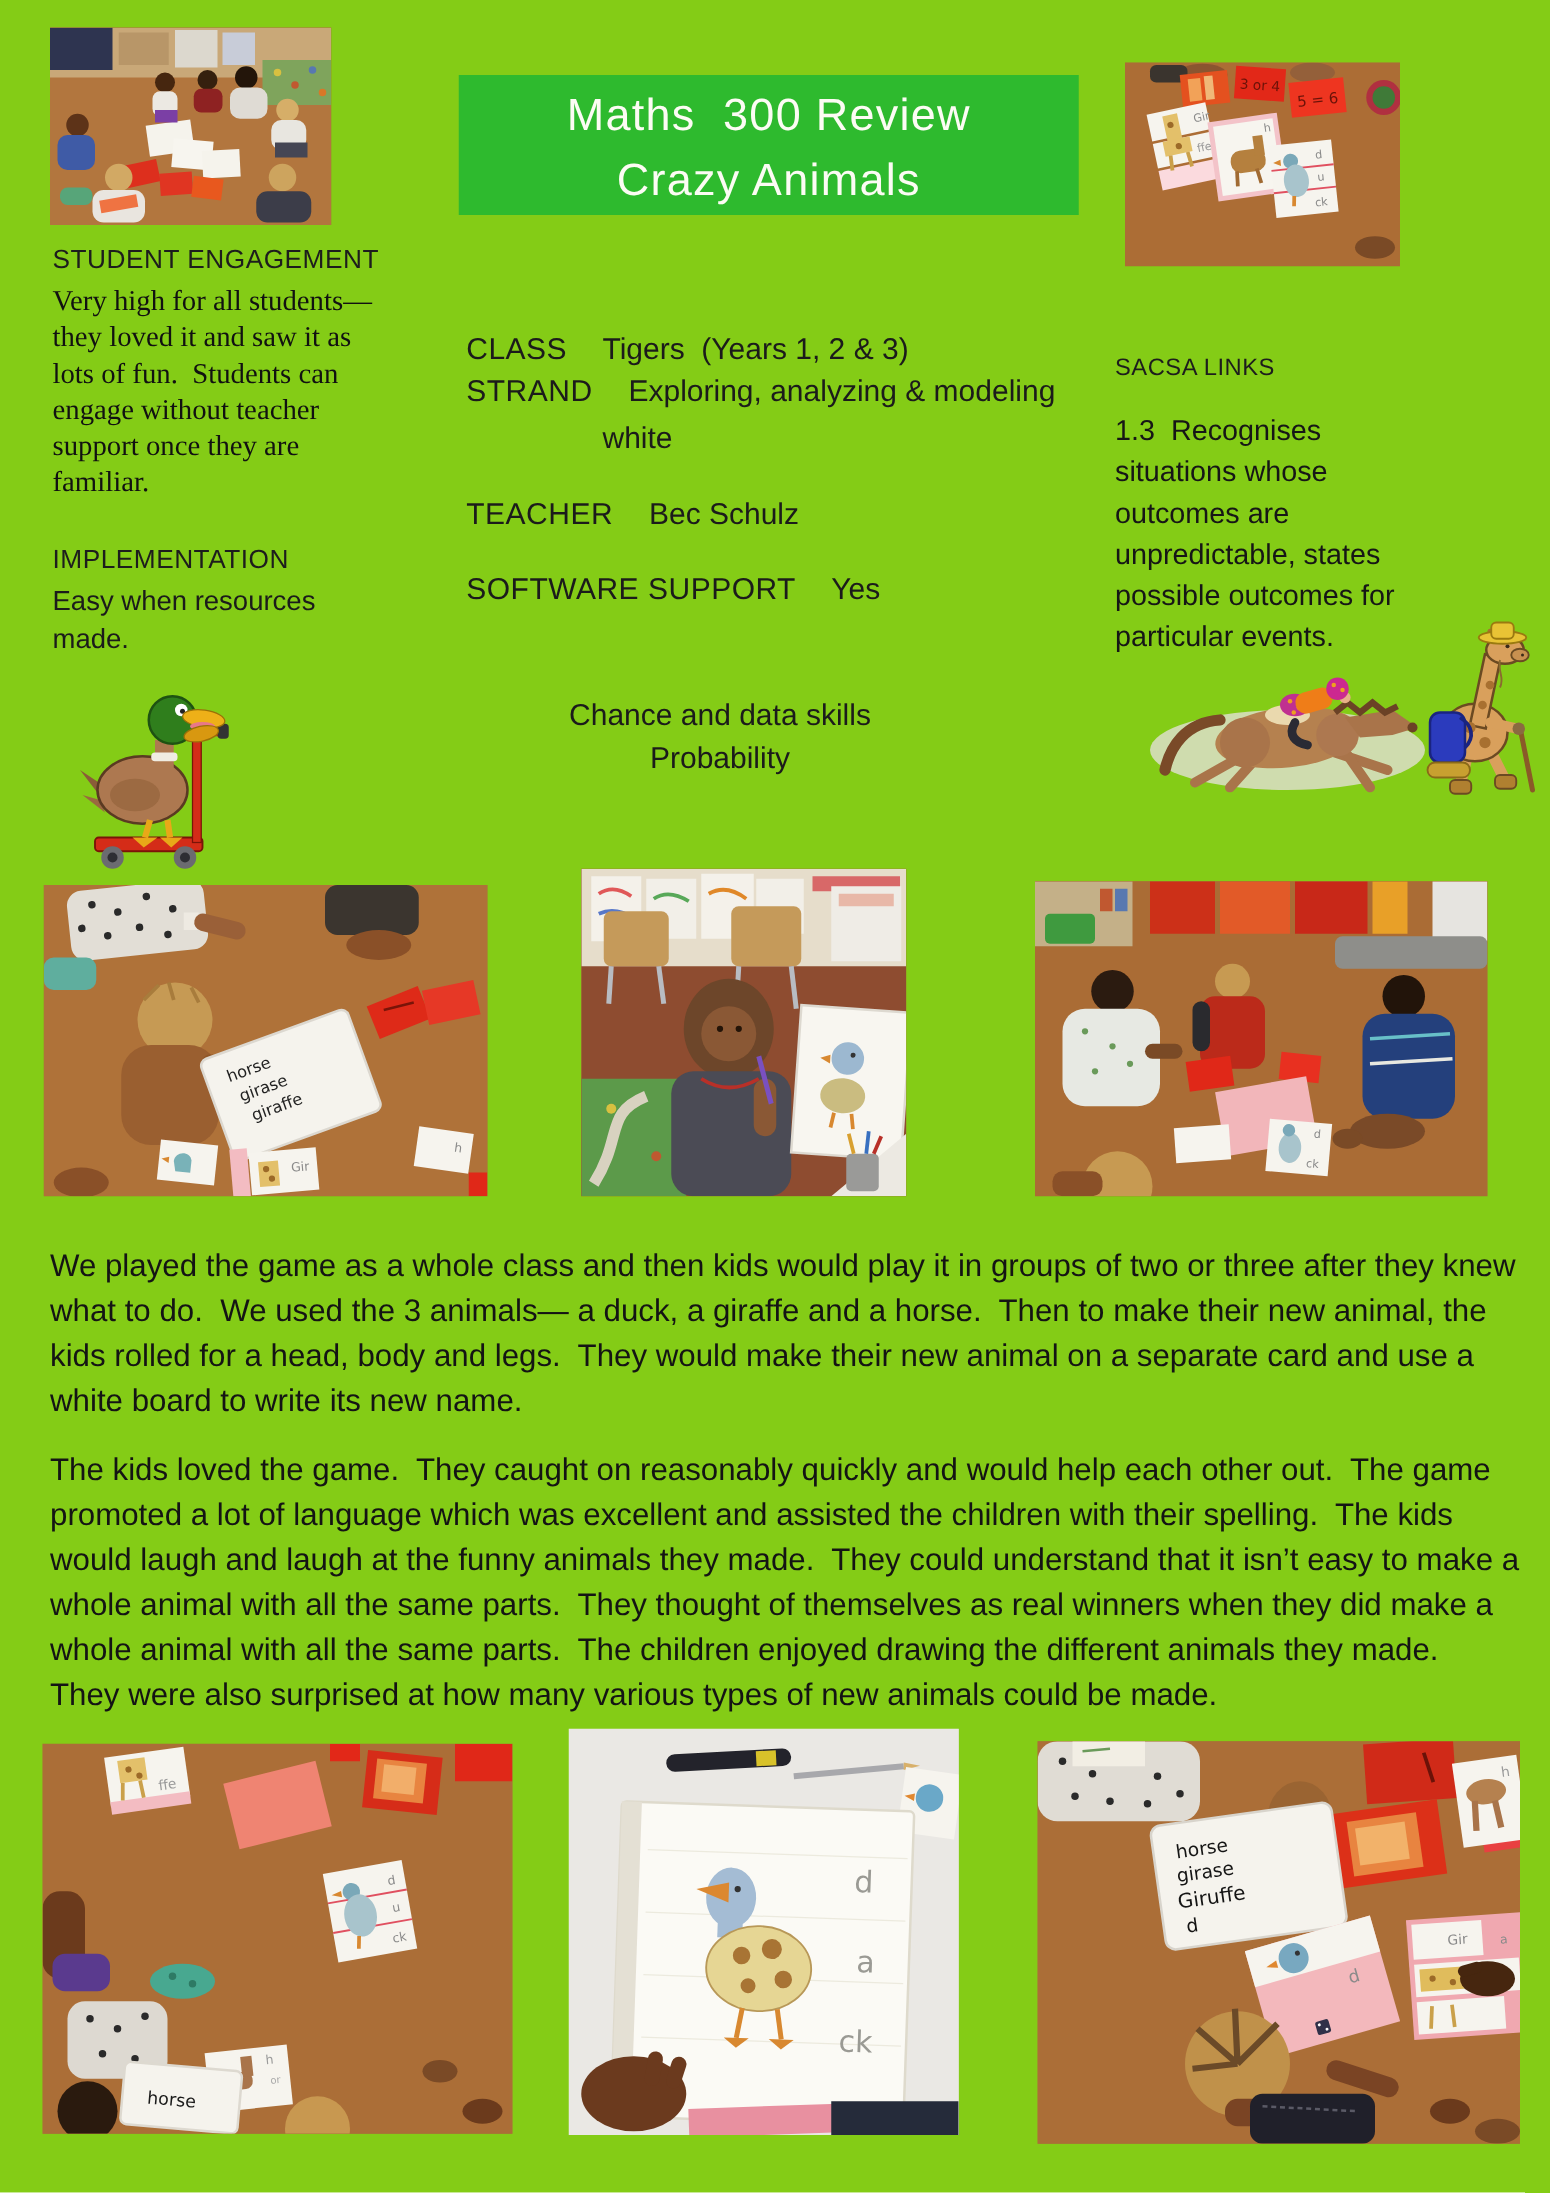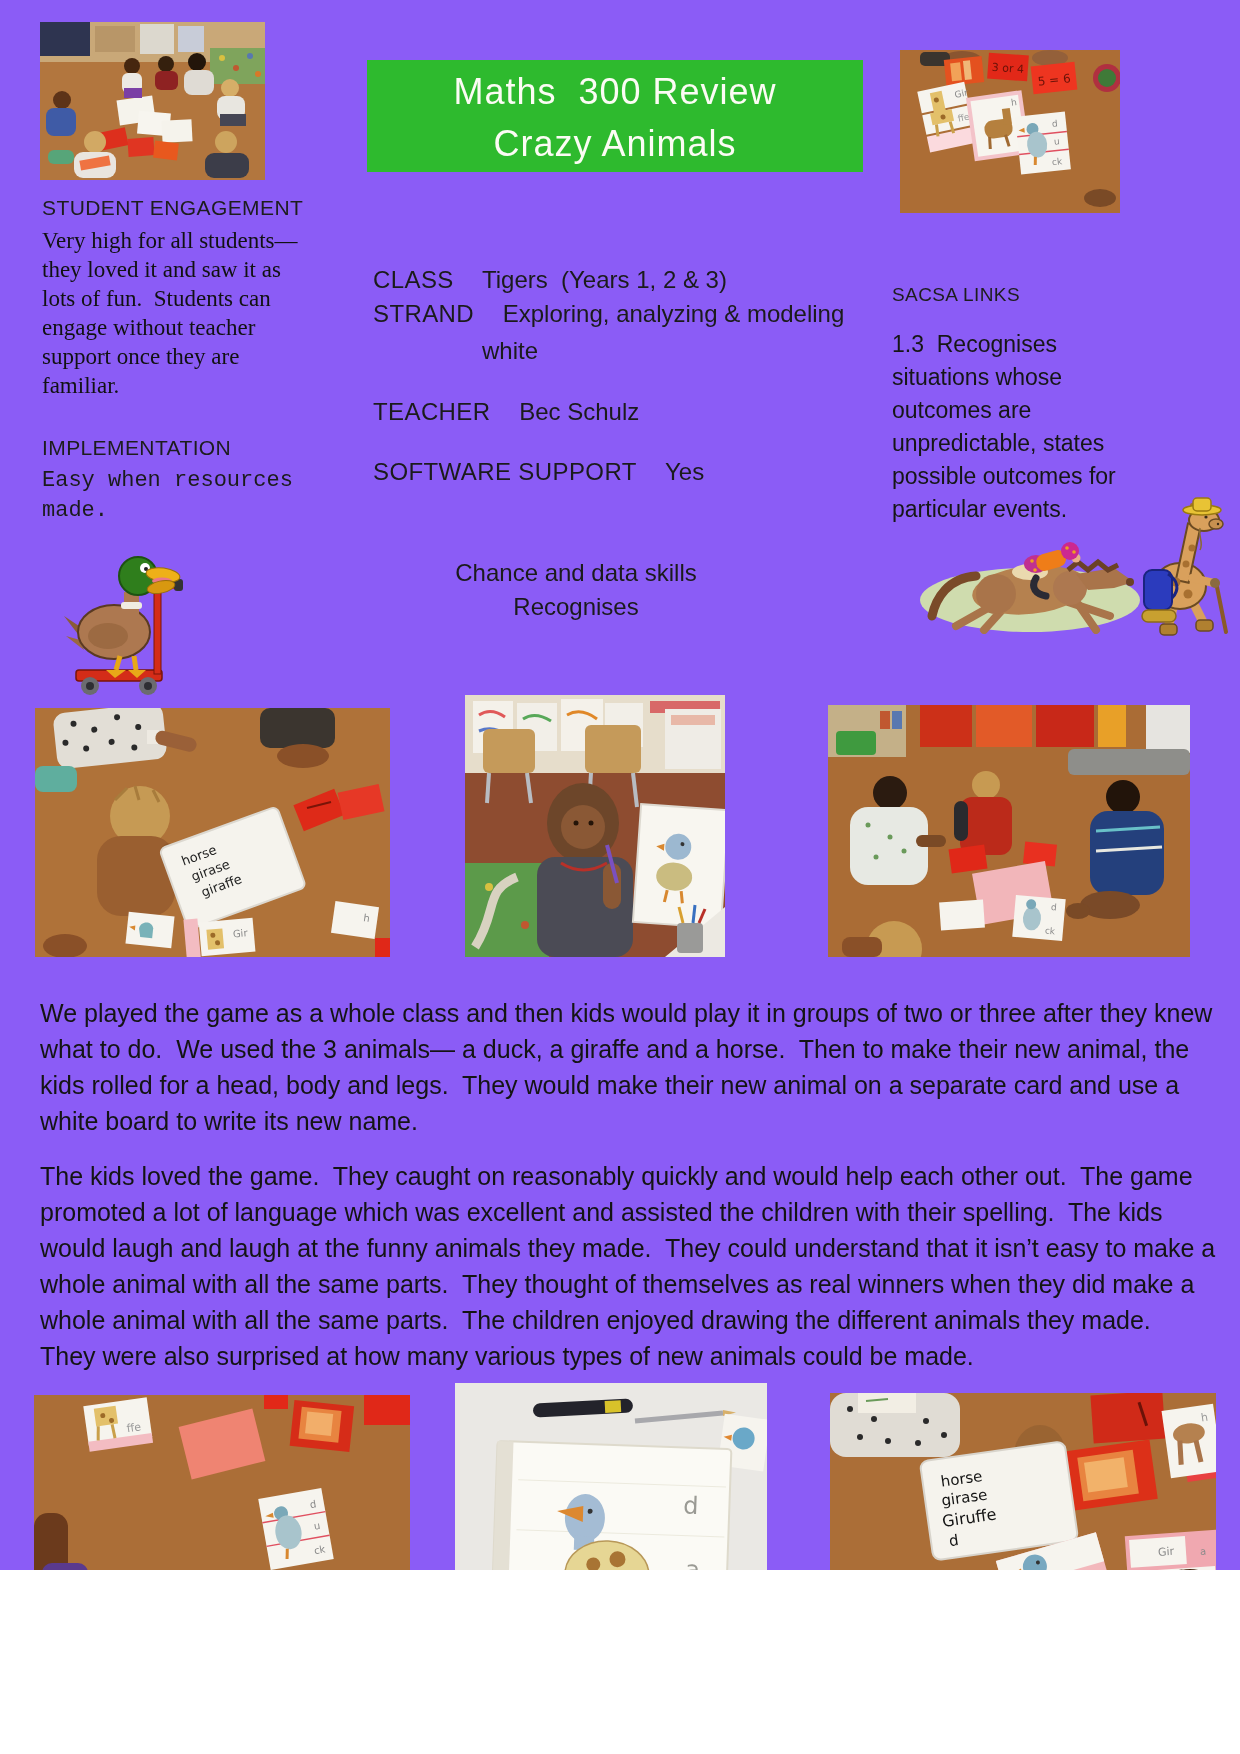--- a/index.html
+++ b/index.html
@@ -1,16 +1,16 @@
 <!DOCTYPE html>
 <html><head>
 <meta charset="utf-8">
 <style>
   html,body{margin:0;padding:0;background:#ffffff;}
-  .page{position:relative;width:1240px;height:1570px;background:#8b5cf6;overflow:hidden;
+  .page{position:relative;width:1240px;height:1754px;background:#84cc16;overflow:hidden;
         font-family:"Liberation Sans",sans-serif;color:#161616;}
   .abs{position:absolute;}
   .photo{position:absolute;overflow:hidden;background:#a96e38;}
   .photo svg{display:block;}
   .clip{position:absolute;}
   .prewrap{white-space:pre-wrap;}
   .title-box{position:absolute;left:367px;top:60px;width:496px;height:112px;text-align:center;}
   .title-line{font-size:36px;line-height:52px;letter-spacing:1px;}
   .colhead{font-size:21px;letter-spacing:.4px;color:#1d1d1d;}
   .serifbody{font-family:"Liberation Serif",serif;font-size:23px;line-height:29px;color:#111;}
@@ -138,21 +138,21 @@
       <ellipse cx="200" cy="148" rx="16" ry="9" fill="#7a4a26"></ellipse>
     </svg>
   </div>
 
   <div class="abs" style="left:42px;top:196px;width:262px;">
     <div class="colhead">STUDENT ENGAGEMENT</div>
     <div class="serifbody prewrap" style="margin-top:6px;">Very high for all students—they loved it and saw it as lots of fun.  Students can engage without teacher support once they are familiar.</div>
   </div>
   <div class="abs" style="left:42px;top:436px;width:270px;">
     <div class="colhead">IMPLEMENTATION</div>
-    <div class="handbody" style="margin-top:6px;font-family:Liberation Mono, monospace;">Easy when resources made.</div>
+    <div class="handbody" style="margin-top:6px;">Easy when resources made.</div>
   </div>
 
   <div class="detail-row" style="top:238px;margin-top:28px;">
     <span class="detail-label">CLASS</span>
     <span class="prewrap">Tigers  (Years 1, 2 &amp; 3)</span>
   </div>
   <div class="detail-row" style="top:300px;width:480px;">
     <span class="detail-label">STRAND</span>
     <span class="prewrap">Exploring, analyzing &amp; modeling</span>
     <span class="detail-cont" style="margin-top:9px;">white</span>
@@ -166,21 +166,21 @@
     <span>Yes</span>
   </div>
 
   <div class="abs" style="left:892px;top:284px;width:268px;">
     <div class="colhead" style="font-size:19px;">SACSA LINKS</div>
     <div class="sacsa-body prewrap" style="margin-top:22px;">1.3  Recognises situations whose outcomes are unpredictable, states possible outcomes for particular events.</div>
   </div>
 
   <div class="keyideas">
     <div>Chance and data skills</div>
-    <div>Recognises</div>
+    <div>Probability</div>
   </div>
 
   <div class="clip" style="left:62px;top:524px;">
     <svg width="128" height="176" viewBox="0 0 128 176">
       <rect x="14" y="146" width="86" height="11" rx="3" fill="#d42c18" stroke="#7a1408" stroke-width="1.5"></rect>
       <circle cx="28" cy="162" r="9" fill="#6b6b70"></circle>
         <circle cx="28" cy="162" r="4" fill="#2e2e33"></circle>
       <circle cx="86" cy="162" r="9" fill="#6b6b70"></circle>
         <circle cx="86" cy="162" r="4" fill="#2e2e33"></circle>
       <rect x="92" y="64" width="7" height="86" fill="#d42c18" stroke="#7a1408" stroke-width="1"></rect>

